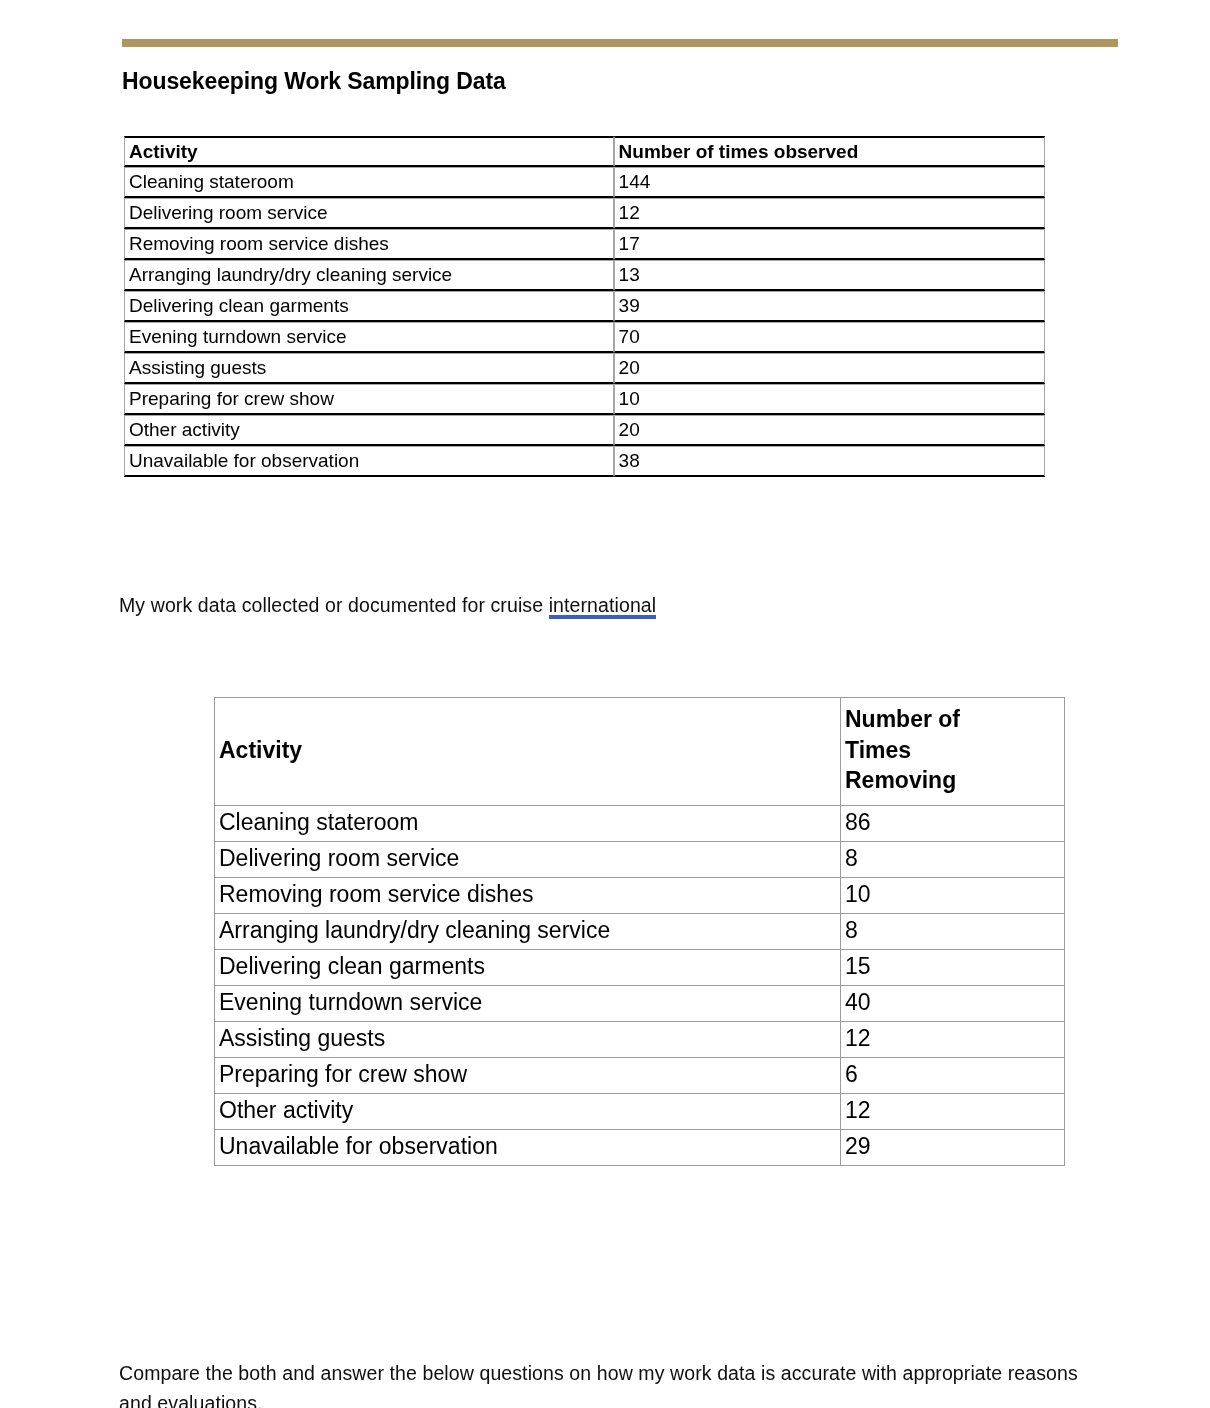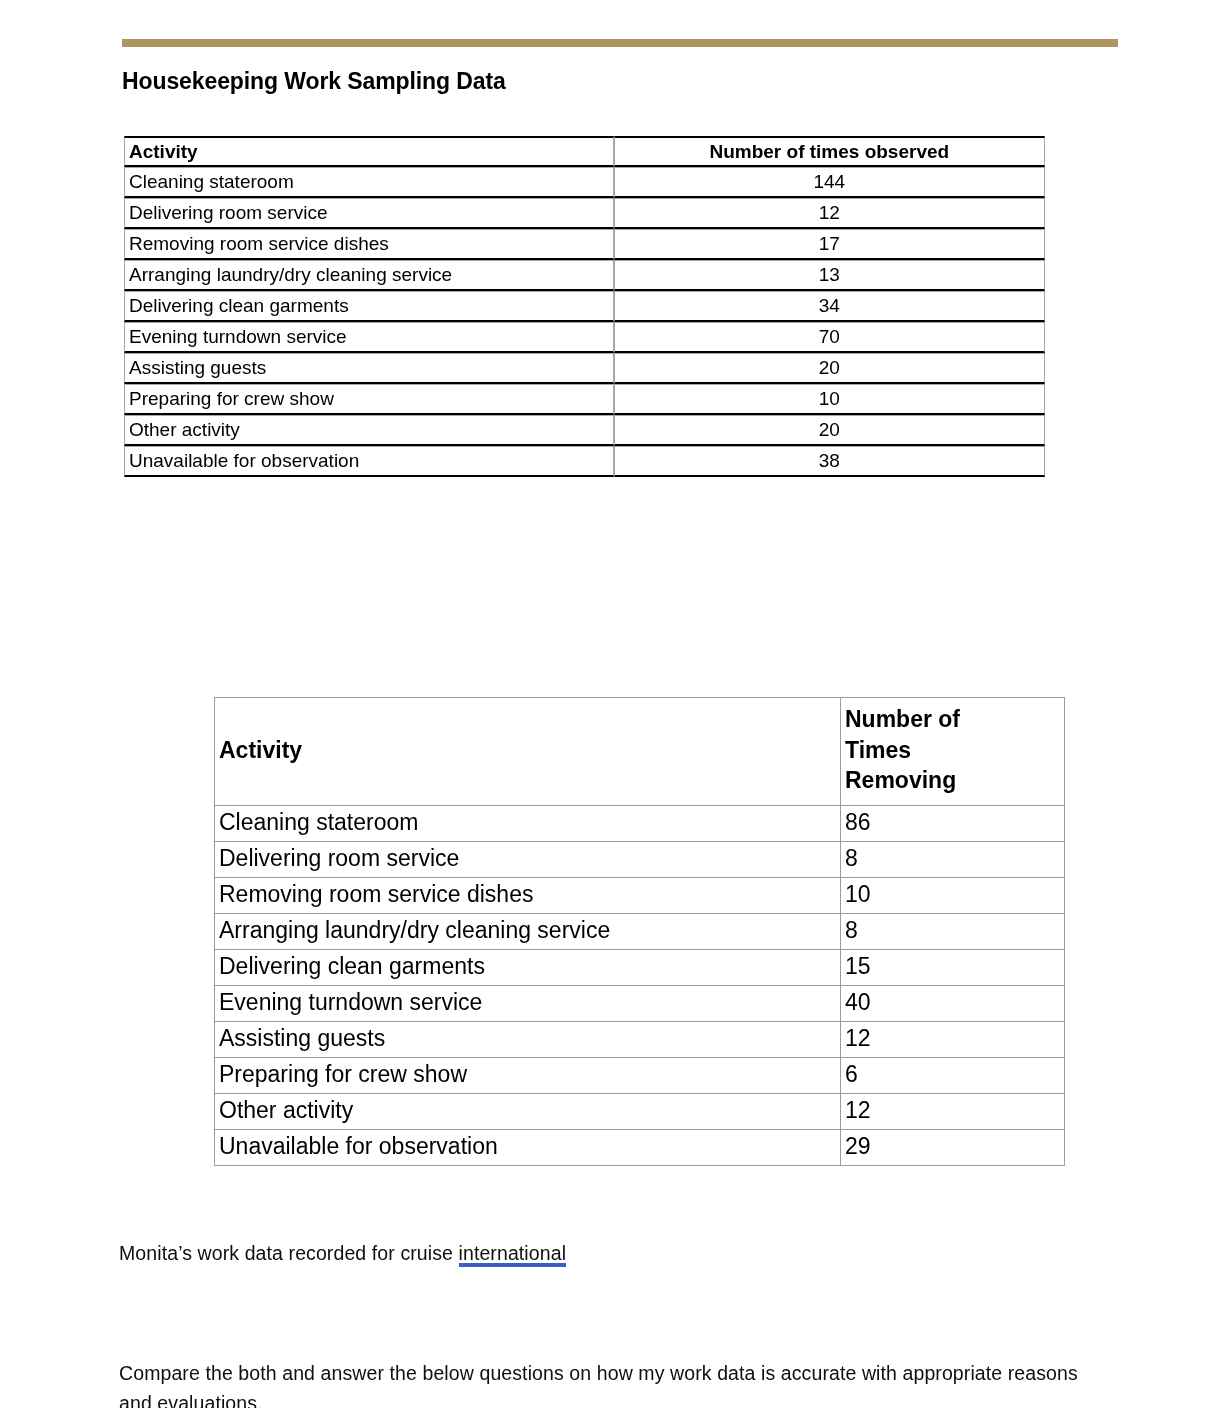--- a/index.html
+++ b/index.html
@@ -71,21 +71,21 @@
   }
   table.t1 tr:first-child td {
     border-top: 2px solid #000000;
   }
   table.t1 td.c-act {
     width: 463px;
     text-align: left;
   }
   table.t1 td.c-num {
     width: 408px;
-    text-align: center;
+    text-align: left;
   }
   table.t1 tr.hdr td {
     font-weight: bold;
   }
 
   
   .para {
     position: absolute;
     font-size: 19.5px;
     line-height: 1.55;
@@ -171,21 +171,21 @@
         <tr>
           <td class="c-act">Removing room service dishes</td>
           <td class="c-num">17</td>
         </tr>
         <tr>
           <td class="c-act">Arranging laundry/dry cleaning service</td>
           <td class="c-num">13</td>
         </tr>
         <tr>
           <td class="c-act">Delivering clean garments</td>
-          <td class="c-num">34</td>
+          <td class="c-num">39</td>
         </tr>
         <tr>
           <td class="c-act">Evening turndown service</td>
           <td class="c-num">70</td>
         </tr>
         <tr>
           <td class="c-act">Assisting guests</td>
           <td class="c-num">20</td>
         </tr>
         <tr>
@@ -197,20 +197,23 @@
           <td class="c-num">20</td>
         </tr>
         <tr>
           <td class="c-act">Unavailable for observation</td>
           <td class="c-num">38</td>
         </tr>
       </tbody>
     </table>
   </div>
 
+  <div class="para para-1">
+    <span>My work data collected or documented for cruise </span><span class="dbl-underline">international</span>
+  </div>
 
   <div class="table2-wrap">
     <table class="t2">
       <tbody>
         <tr class="hdr">
           <td class="c-act">Activity</td>
           <td class="c-num">
             <span class="hdr-line">Number of</span>
             <span class="hdr-line">Times</span>
             <span class="hdr-line">Removing</span>
@@ -253,19 +256,16 @@
           <td class="c-num">12</td>
         </tr>
         <tr>
           <td class="c-act">Unavailable for observation</td>
           <td class="c-num">29</td>
         </tr>
       </tbody>
     </table>
   </div>
 
-  <div class="para para-2">
-    <span>Monita’s work data recorded for cruise </span><span class="dbl-underline">international</span>
-  </div>
 
   <div class="para para-3">Compare the both and answer the below questions on how my work data is accurate with appropriate reasons and evaluations.</div>
 
 </div>
 
 </body></html>

